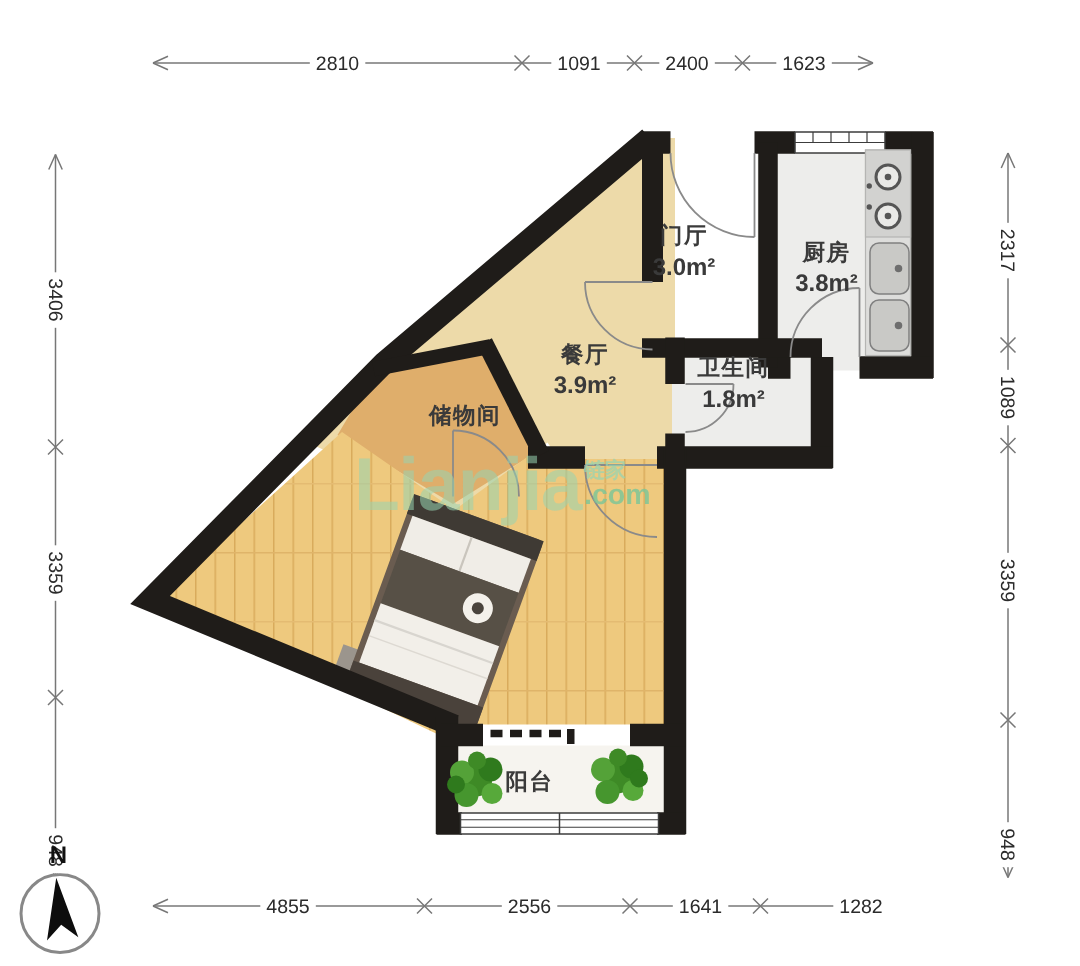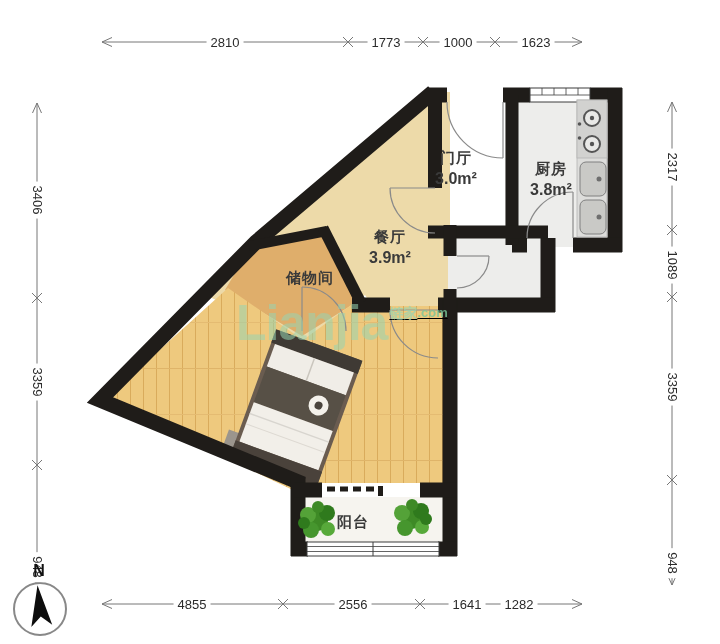--- a/index.html
+++ b/index.html
@@ -10,23 +10,23 @@
        background:#fff;padding:0 4px;white-space:nowrap;z-index:6;}
   .dim.vert{transform:translate(-50%,-50%) rotate(90deg);}
   .room-label{position:absolute;transform:translate(-50%,-50%);display:flex;flex-direction:column;
        align-items:center;line-height:1.35;z-index:5;white-space:nowrap;}
   .room-name{font-size:15px;font-weight:700;color:#3a3a3a;letter-spacing:1px;}
   .room-area{font-size:16px;font-weight:700;color:#3a3a3a;}
   .watermark{position:absolute;left:236px;top:296px;display:flex;align-items:flex-start;
        z-index:4;pointer-events:none;user-select:none;}
   .wm-brand{font-size:50px;font-weight:700;letter-spacing:-1px;color:rgba(152,211,176,0.55);
        line-height:1.1;}
-  .wm-side{display:flex;flex-direction:row;margin-left:2px;margin-top:10px;line-height:1.1;text-decoration:underline;}
+  .wm-side{display:flex;flex-direction:column;margin-left:2px;margin-top:10px;line-height:1.1;}
   .wm-cn{font-size:14px;font-weight:700;color:rgba(152,211,176,0.75);}
-  .wm-com{font-size:13px;font-weight:700;color:rgba(120,198,152,0.8);}
+  .wm-com{font-size:19px;font-weight:700;color:rgba(120,198,152,0.8);}
   .north-label{position:absolute;transform:translate(-50%,-50%);left:39px;top:571px;
        font-size:16px;font-weight:700;color:#111;z-index:6;}
 </style>
 </head>
 <body>
 
 <div id="stage">
 
 <svg id="planSvg" width="720" height="644" viewBox="0 0 720 644">
   <defs>
@@ -241,36 +241,40 @@
   <span class="room-area">3.0m²</span>
 </div>
 <div class="room-label" style="left:551px;top:180px">
   <span class="room-name">厨房</span>
   <span class="room-area">3.8m²</span>
 </div>
 <div class="room-label" style="left:390px;top:248px">
   <span class="room-name">餐厅</span>
   <span class="room-area">3.9m²</span>
 </div>
+<div class="room-label" style="left:489px;top:257px">
+  <span class="room-name">卫生间</span>
+  <span class="room-area">1.8m²</span>
+</div>
 <div class="room-label" style="left:310px;top:278px">
   <span class="room-name">储物间</span>
 </div>
 <div class="room-label" style="left:353px;top:522px">
   <span class="room-name">阳台</span>
 </div>
 
 <div class="dim" style="left:225px;top:42px">2810</div>
-<div class="dim" style="left:386px;top:42px">1773</div>
-<div class="dim" style="left:458px;top:42px">1000</div>
+<div class="dim" style="left:386px;top:42px">1091</div>
+<div class="dim" style="left:458px;top:42px">2400</div>
 <div class="dim" style="left:536px;top:42px">1623</div>
 
 <div class="dim" style="left:192px;top:604px">4855</div>
 <div class="dim" style="left:353px;top:604px">2556</div>
 <div class="dim" style="left:467px;top:604px">1641</div>
-<div class="dim" style="left:519px;top:604px">1282</div>
+<div class="dim" style="left:574px;top:604px">1282</div>
 
 <div class="dim vert" style="left:37px;top:200px">3406</div>
 <div class="dim vert" style="left:37px;top:382px">3359</div>
 <div class="dim vert" style="left:37px;top:567px">948</div>
 
 <div class="dim vert" style="left:672px;top:167px">2317</div>
 <div class="dim vert" style="left:672px;top:265px">1089</div>
 <div class="dim vert" style="left:672px;top:387px">3359</div>
 <div class="dim vert" style="left:672px;top:563px">948</div>
 

